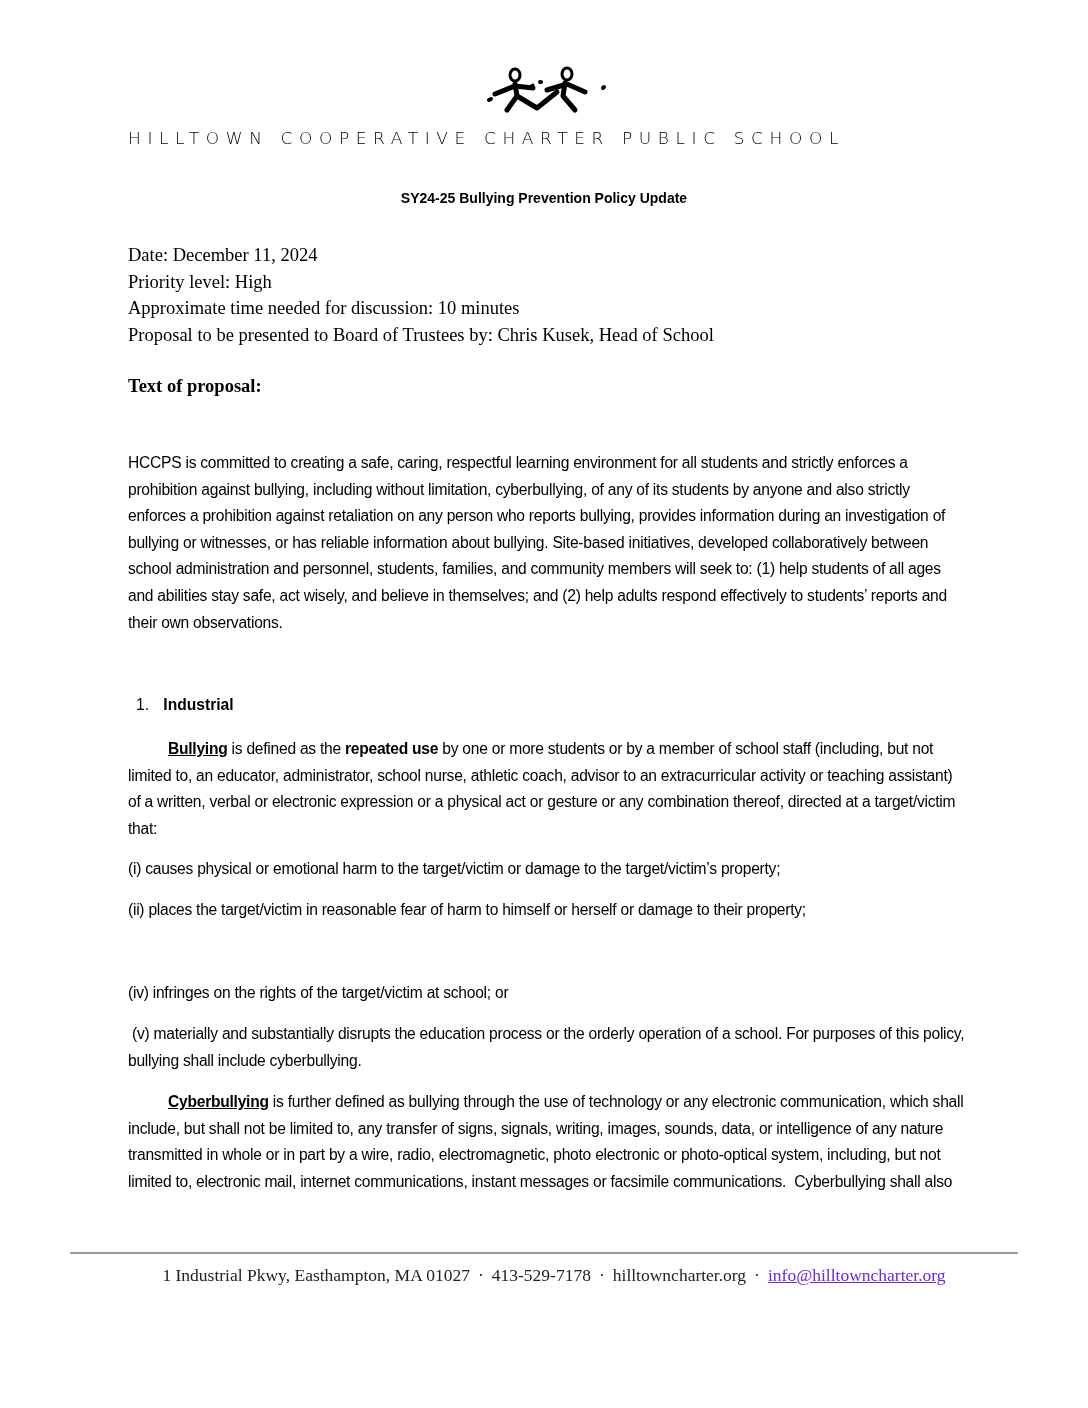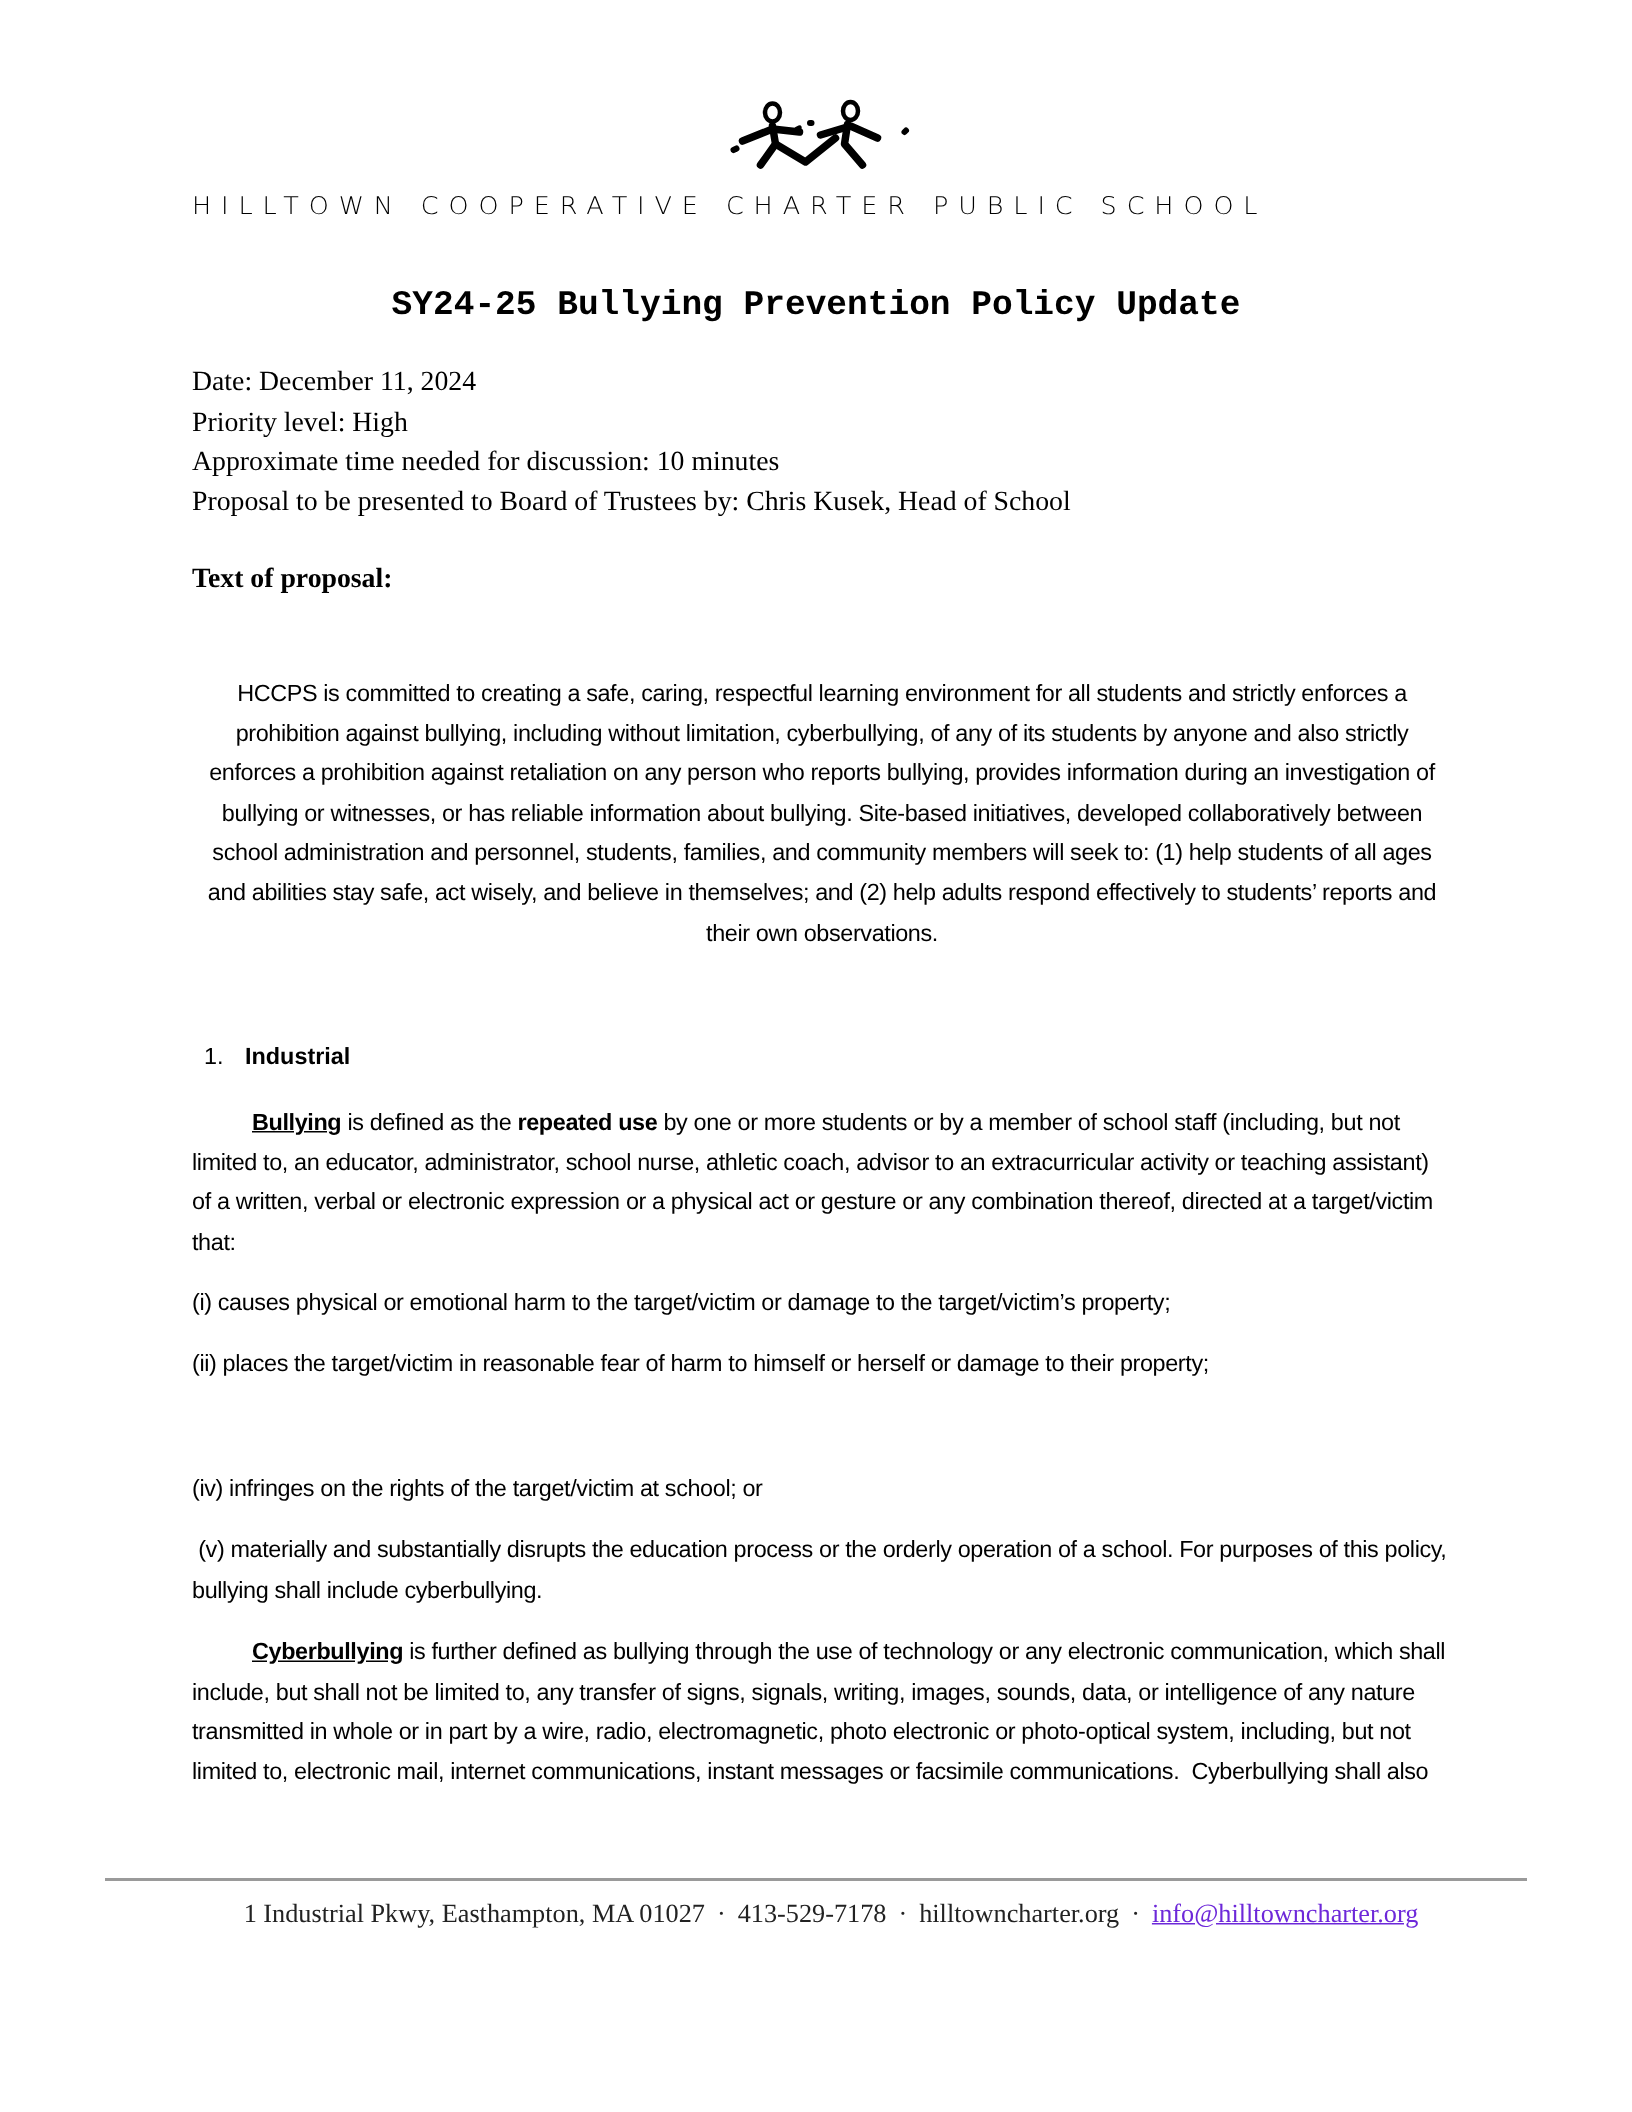--- a/index.html
+++ b/index.html
@@ -6,41 +6,41 @@
     body { width: 1088px; height: 1408px; position: relative; overflow: hidden; color: #000; }
     .page { position: absolute; left: 0; top: 0; width: 1088px; height: 1072px; border-radius: 12px; }
     .logo { position: absolute; left: 485px; top: 66px; width: 125px; height: 50px; }
     .school-name {
       position: absolute; left: 128px; top: 128px; width: 840px;
       font-family: "DejaVu Sans", sans-serif; font-size: 17px; letter-spacing: 6.6px;
       font-weight: 300; white-space: nowrap; transform: scaleY(0.95);
     }
     .title {
       position: absolute; left: 0; width: 1088px; top: 190px; text-align: center;
-      font-family: Liberation Mono, monospace; font-weight: bold; font-size: 23px;
+      font-family: Liberation Sans, sans-serif; font-weight: bold; font-size: 14px;
     }
     .meta {
       position: absolute; left: 128px; top: 242px;
       font-family: "Liberation Serif", serif; font-size: 18.5px; line-height: 26.5px;
     }
     .meta div { white-space: nowrap; }
     .proposal-label {
       position: absolute; left: 128px; top: 376px;
       font-family: "Liberation Serif", serif; font-weight: bold; font-size: 18.5px;
     }
     .plan-heading {
       position: absolute; left: 0; width: 1088px; top: 404px; text-align: center;
       font-family: "Liberation Sans", sans-serif; font-weight: bold; font-size: 15px; padding-left: 40px; box-sizing: border-box;
     }
     .body-text {
       position: absolute; left: 128px; width: 840px;
       font-family: "Liberation Sans", sans-serif; font-size: 15.6px; line-height: 26.6px;
       letter-spacing: -0.25px;
     }
-    .intro { top: 450px; text-align: center; }
+    .intro { top: 450px; }
     .section-heading {
       position: absolute; left: 136px; top: 696px;
       font-family: "Liberation Sans", sans-serif; font-size: 15.6px;
     }
     .section-heading b { margin-left: 10px; }
     .bullying-def { top: 736px; }
     .item { position: absolute; left: 128px; width: 840px;
       font-family: "Liberation Sans", sans-serif; font-size: 15.6px; line-height: 26.6px; letter-spacing: -0.25px; }
     .u-b { font-weight: bold; text-decoration: underline; margin-left: 40px; }
     .footer-rule { position: absolute; left: 70px; top: 1252px; width: 948px; height: 2px; background: #9a9a9a; }

